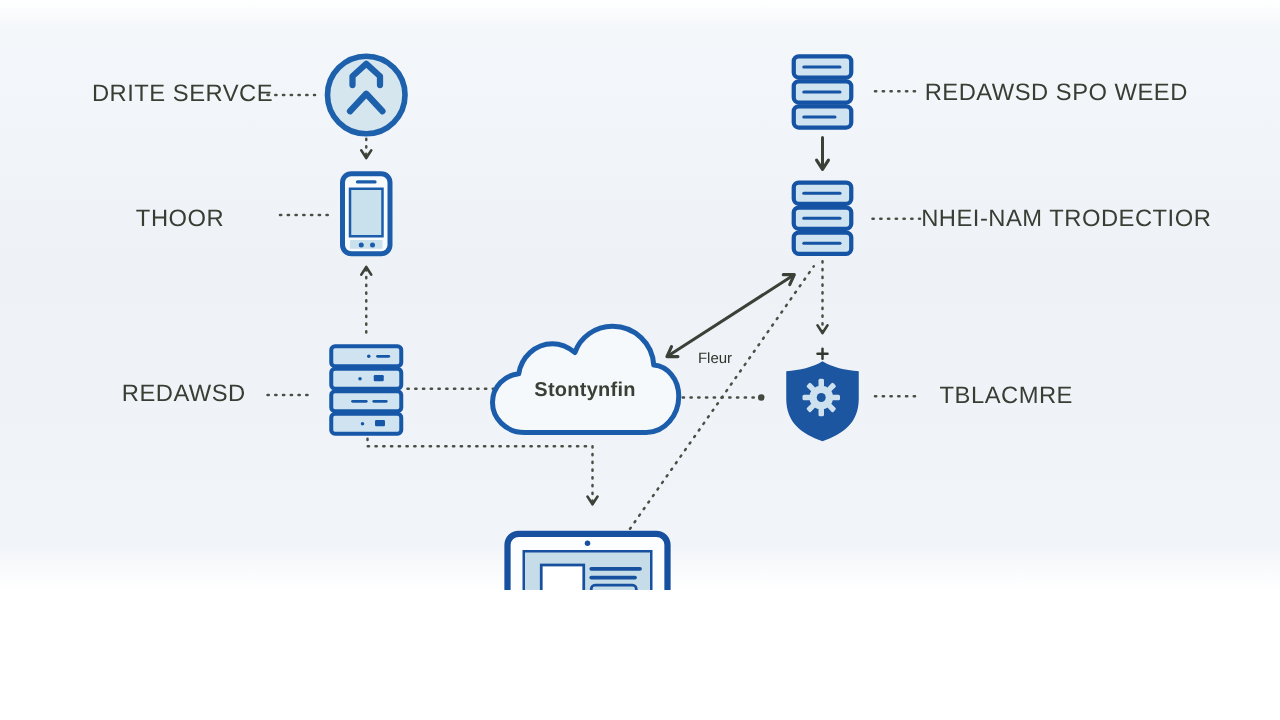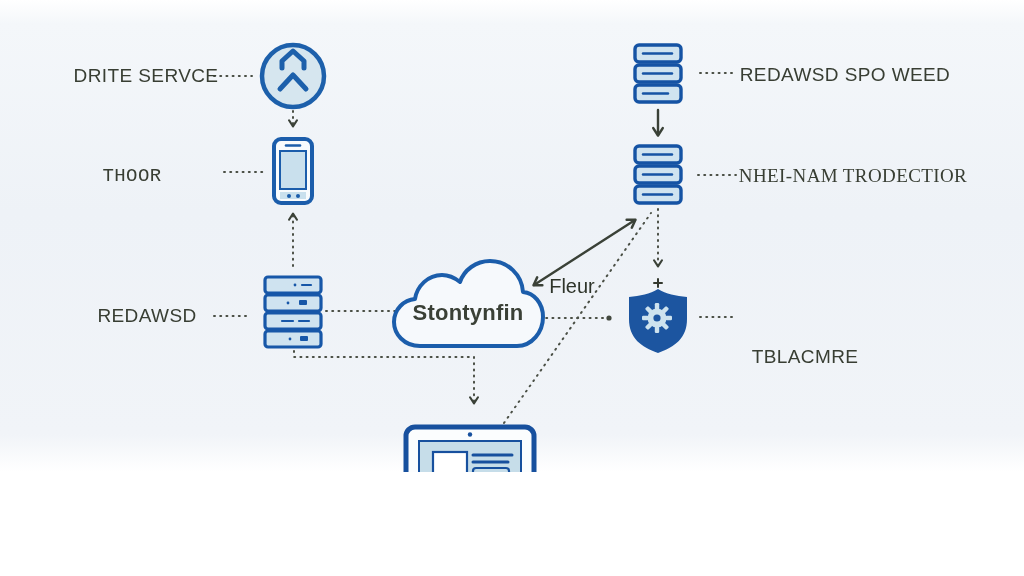--- a/index.html
+++ b/index.html
@@ -17,30 +17,30 @@
     white-space:nowrap;
     font-size:19px;
     letter-spacing:0.4px;
     color:#383e33;
     text-align:center;
   }
   .node-label.multiline{white-space:normal;line-height:22.5px;}
   .cloud-label{
     position:absolute;
     transform:translate(-50%,-50%);
-    font-size:22px;
+    font-size:16px;
     font-weight:bold;
     letter-spacing:0.2px;
     color:#3a4036;
     white-space:nowrap;
   }
   .edge-label{
     position:absolute;
     transform:translate(-50%,-50%);
-    font-size:20px;
+    font-size:12px;
     color:#2e342a;
     white-space:nowrap;
   }
 </style>
 </head>
 <body>
 
 <div id="canvas">
 
   <svg width="1024" height="576" viewBox="0 0 1024 576">
@@ -174,29 +174,29 @@
         <line x1="481" y1="484" x2="506" y2="484" stroke="#17509e" stroke-width="3" stroke-linecap="round"></line>
         <rect x="427" y="483" width="42" height="8" rx="4" fill="#c6dde9" stroke="#17509e" stroke-width="2.2"></rect>
       </g>
       <path d="M397,509 L543,509 L543,513 C543,521 537,524 529,524 L411,524 C403,524 397,521 397,513 Z" fill="#fbfdfe" stroke="#17509e" stroke-width="4"></path>
       <rect x="452" y="507.5" width="36" height="6" rx="3" fill="#17509e"></rect>
     </g>
   </svg>
 
   <div class="node-label" style="left:146px;top:76px;">DRITE SERVCE</div>
 
-  <div class="node-label" style="left:132px;top:176px;font-family:Liberation Mono, monospace;">THOOR</div>
+  <div class="node-label" style="left:144px;top:176px;">THOOR</div>
 
   <div class="node-label multiline" style="left:147px;top:316px;">
     <div>REDAWSD</div>
   </div>
 
   <div class="cloud-label" style="left:468px;top:313px;">Stontynfin</div>
 
   <div class="edge-label" style="left:572px;top:286px;">Fleur</div>
 
   <div class="node-label" style="left:845px;top:75px;">REDAWSD SPO WEED</div>
 
-  <div class="node-label" style="left:853px;top:176px;font-family:Liberation Serif, serif;">NHEI-NAM TRODECTIOR</div>
-
-  <div class="node-label" style="left:805px;top:317px;margin-top:40px;">TBLACMRE</div>
+  <div class="node-label" style="left:853px;top:176px;">NHEI-NAM TRODECTIOR</div>
+
+  <div class="node-label" style="left:805px;top:317px;">TBLACMRE</div>
 
 </div>
 
 </body></html>

